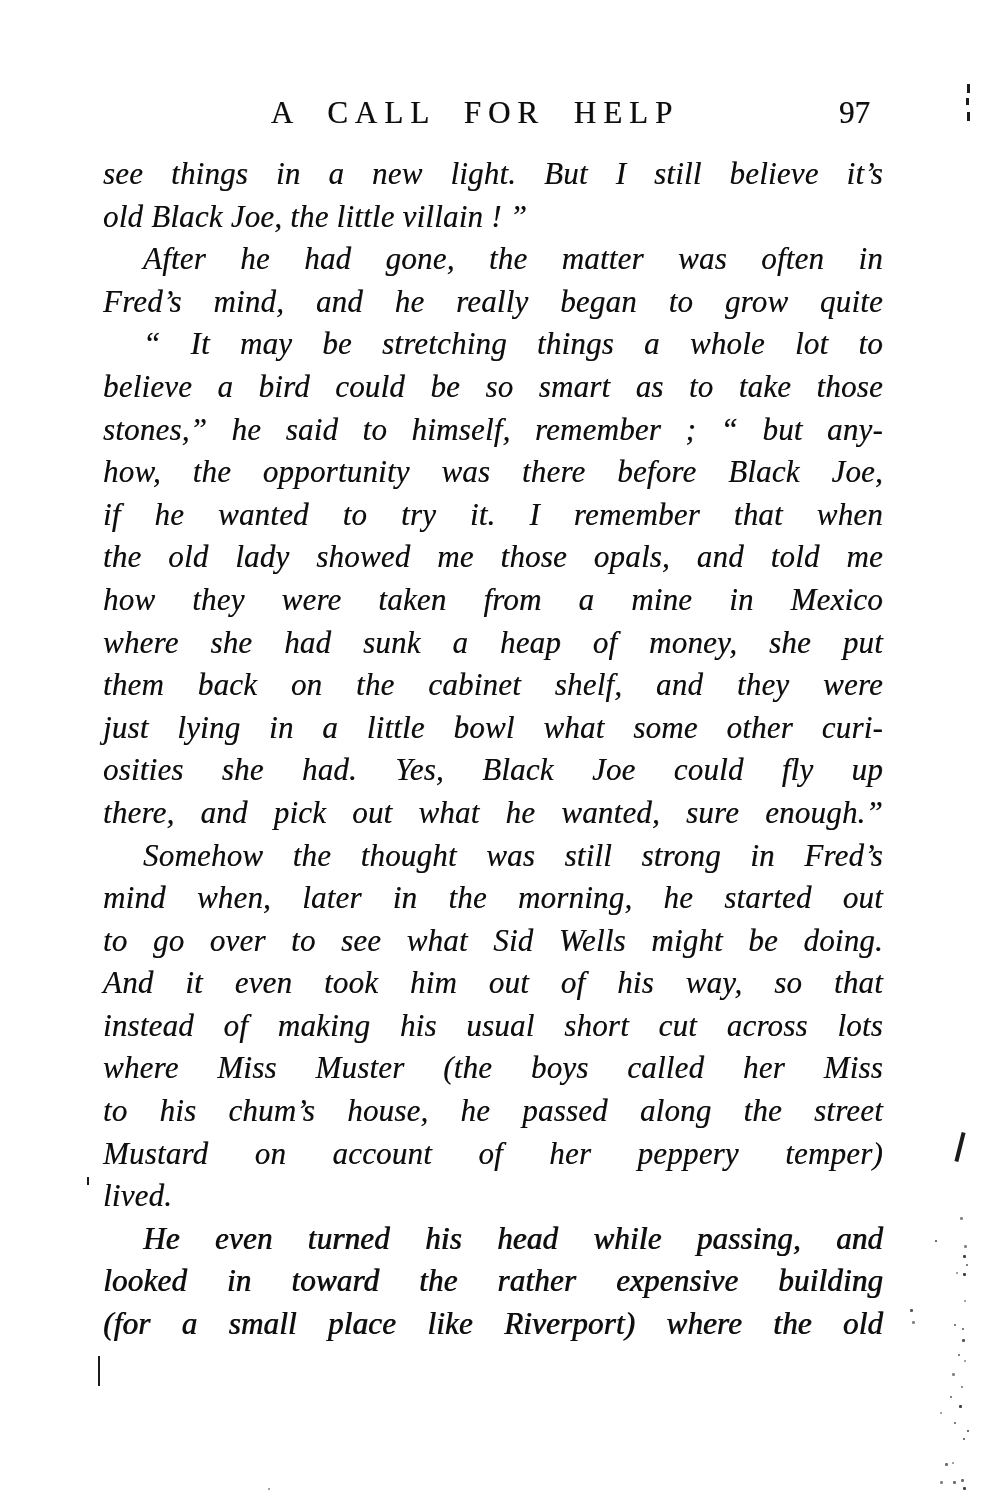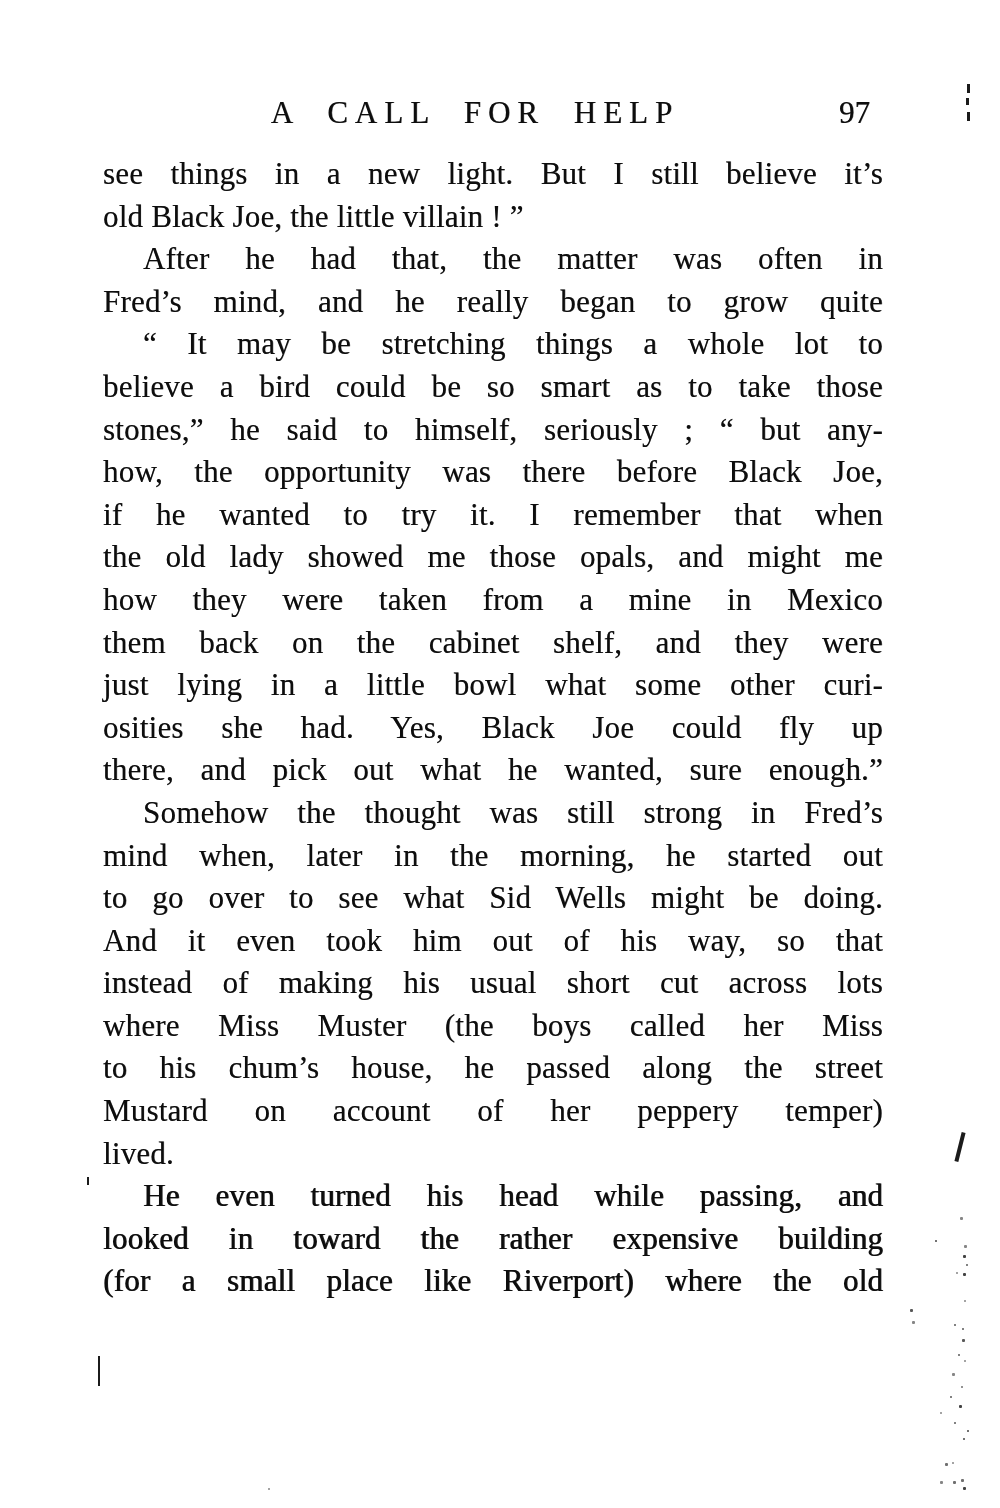--- a/index.html
+++ b/index.html
@@ -42,20 +42,21 @@
     text-shadow: 0.5px 0.3px 0 rgba(0,0,0,0.6);
   }
   .text-block {
     position: absolute;
     top: 153px;
     left: 103px;
     width: 780px;
     font-size: 31px;
     line-height: 42.6px;
     letter-spacing: 0.2px;
+    font-style: italic;
   }
   .line {
     text-shadow: 0.35px 0.2px 0 rgba(0,0,0,0.55);
     white-space: normal;
   }
   .line.justify {
     text-align: justify;
     text-align-last: justify;
   }
   .line.left {
@@ -84,29 +85,30 @@
 <div class="page">
 
   <div class="running-head">
     <div class="head-title">A CALL FOR HELP</div>
     <div class="head-pagenum">97</div>
   </div>
 
   <div class="text-block" id="text-block">
       <div class="line justify">see things in a new light.  But I still believe it’s</div>
       <div class="line left">old Black Joe, the little villain ! ”</div>
-      <div class="line justify indent">After he had that, the matter was often in</div>
+      <div class="line justify indent">After he had gone, the matter was often in</div>
       <div class="line justify">Fred’s mind, and he really began to grow quite</div>
       <div class="line justify indent">“ It may be stretching things a whole lot to</div>
       <div class="line justify">believe a bird could be so smart as to take those</div>
-      <div class="line justify">stones,” he said to himself, seriously ; “ but any-</div>
+      <div class="line justify">stones,” he said to himself, remember ; “ but any-</div>
       <div class="line justify">how, the opportunity was there before Black Joe,</div>
       <div class="line justify">if he wanted to try it.  I remember that when</div>
-      <div class="line justify">the old lady showed me those opals, and might me</div>
+      <div class="line justify">the old lady showed me those opals, and told me</div>
       <div class="line justify">how they were taken from a mine in Mexico</div>
+      <div class="line justify">where she had sunk a heap of money, she put</div>
       <div class="line justify">them back on the cabinet shelf, and they were</div>
       <div class="line justify">just lying in a little bowl what some other curi-</div>
       <div class="line justify">osities she had.  Yes, Black Joe could fly up</div>
       <div class="line justify">there, and pick out what he wanted, sure enough.”</div>
       <div class="line justify indent">Somehow the thought was still strong in Fred’s</div>
       <div class="line justify">mind when, later in the morning, he started out</div>
       <div class="line justify">to go over to see what Sid Wells might be doing.</div>
       <div class="line justify">And it even took him out of his way, so that</div>
       <div class="line justify">instead of making his usual short cut across lots</div>
       <div class="line justify">where Miss Muster (the boys called her Miss</div>

